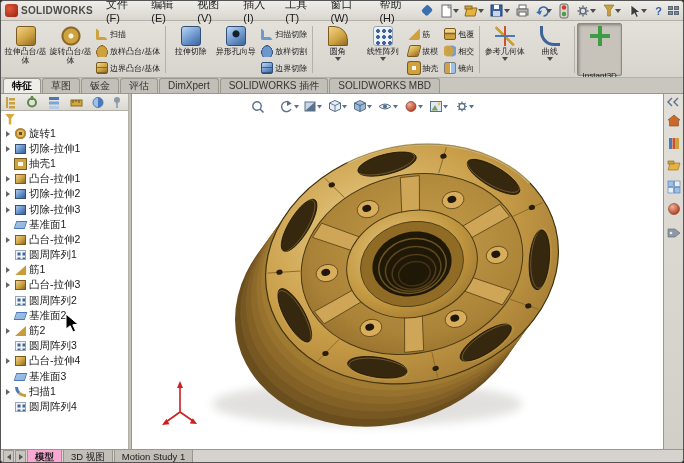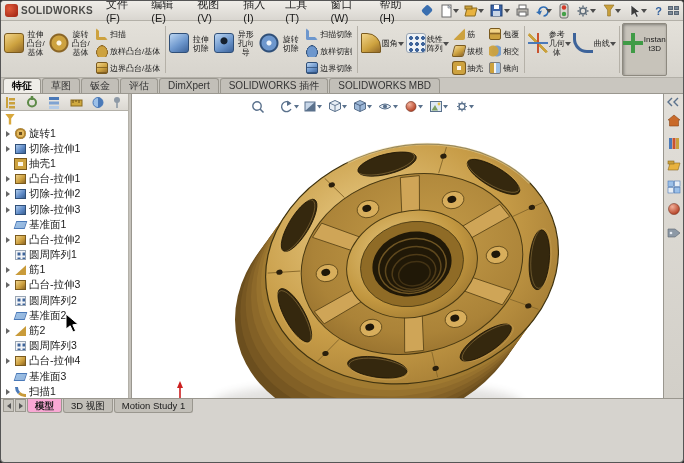--- a/index.html
+++ b/index.html
@@ -20,26 +20,26 @@
   .help-glyph{font-size:11px;color:#2f5f9e;font-weight:bold;}
   .wingrid{display:grid;grid-template-columns:5px 5px;grid-gap:1px;}
   .wingrid span{width:5px;height:4px;background:#7d8a98;border:1px solid #5a6775;}
 
   
   .ribbon{height:57px;background:linear-gradient(#e4e1da,#d7d4cd);display:flex;align-items:stretch;
     padding:2px 2px 1px 2px;overflow:hidden;border-bottom:1px solid #b3b0a8;}
   .rgroup{display:flex;align-items:stretch;}
   .rdiv{width:1px;background:#b5b1a8;margin:3px 2px;}
   .rbtn{display:flex;cursor:default;border:1px solid transparent;border-radius:2px;}
-  .rbtn.big{flex-direction:row;align-items:center;justify-content:flex-start;width:45px;padding:2px 0 15px;}
+  .rbtn.big{flex-direction:column;align-items:center;justify-content:flex-start;width:45px;padding:2px 0 15px;}
   .rbtn.big .rlabel{font-size:8px;line-height:9px;text-align:center;margin-top:1px;word-break:break-all;width:44px;}
   .rcol{display:flex;flex-direction:column;justify-content:space-between;padding:1px 0;}
   .rbtn.small{align-items:flex-end;height:17px;padding:0 2px;gap:2px;}
   .rbtn.small .rlabel{font-size:8px;white-space:nowrap;}
-  .rbtn.pressed{background:#c7c3ba;border-color:#8d897f;box-shadow:inset 1px 1px 3px rgba(0,0,0,.35);}
+  .rbtn.pressed{background:#c7c3ba;border-color:#8d897f;box-shadow:inset 1px 1px 3px rgba(0,0,0,.35);gap:24px;}
   .ric{width:20px;height:20px;flex:0 0 auto;border-radius:3px;}
   .rbtn.small .ric{width:12px;height:12px;border-radius:2px;}
   .caret{width:0;height:0;border-left:3px solid transparent;border-right:3px solid transparent;border-top:4px solid #4c4c4c;margin-top:1px;}
 
   
   .ic-gold{background:linear-gradient(145deg,#f2d489,#cda23f 55%,#91692a);border:1px solid #7a5a1e;}
   .ic-goldring{background:radial-gradient(circle,#fdf6e3 0 2px,#cda23f 3px 7px,#8a6526 8px 9px,rgba(0,0,0,0) 10px);}
   .ic-blue{background:linear-gradient(145deg,#bcd6f2,#6d97cd 55%,#3d639a);border:1px solid #2f4f78;}
   .ic-bluering{background:radial-gradient(circle,#eef4fb 0 2px,#6d97cd 3px 7px,#2f4f78 8px 9px,rgba(0,0,0,0) 10px);}
   .ic-holewiz{background:radial-gradient(circle at 50% 38%,#15202e 3px,rgba(0,0,0,0) 4px),linear-gradient(145deg,#bcd6f2,#6d97cd 55%,#3d639a);border:1px solid #2f4f78;}
@@ -61,21 +61,21 @@
   .ic-curves{background:none;border:none;border-bottom:3px solid #3d639a;border-left:3px solid #3d639a;border-radius:0 0 0 14px;}
   .ic-instant3d{background:linear-gradient(0deg,rgba(0,0,0,0) 40%,#3f9b46 40% 60%,rgba(0,0,0,0) 60%),linear-gradient(90deg,rgba(0,0,0,0) 40%,#3f9b46 40% 60%,rgba(0,0,0,0) 60%);}
 
   
   .tabstrip{height:16px;background:#c9c6bf;display:flex;align-items:flex-end;padding:0 2px;border-bottom:1px solid #9a978f;}
   .rtab{font-size:10px;padding:1px 8px 1px;border:1px solid #9a978f;border-bottom:none;border-radius:3px 3px 0 0;
     background:#c2bfb8;color:#333;margin-right:1px;cursor:default;line-height:12px;}
   .rtab.active{background:#efede8;font-weight:bold;color:#000;}
 
   
-  .main{display:flex;height:304px;}
+  .main{display:flex;height:355px;}
   .leftpanel{width:128px;background:#ffffff;border-right:1px solid #b3b0a8;display:flex;flex-direction:column;}
   .panel-tabs{height:17px;background:linear-gradient(#eceae5,#dbd8d2);border-bottom:1px solid #b3b0a8;display:flex;align-items:center;padding:0 2px;}
   .tree{flex:1;overflow:hidden;padding-top:1px;}
   .filter-row{height:14px;display:flex;align-items:center;padding-left:4px;}
   .funnel{width:10px;height:11px;background:#d8a83c;clip-path:polygon(0 0,100% 0,62% 45%,62% 100%,38% 100%,38% 45%);}
   .titem{height:15.2px;display:flex;align-items:center;padding-left:3px;gap:3px;cursor:default;}
   .titem .texp{width:8px;font-size:8px;color:#555;display:flex;align-items:center;justify-content:center;}
   .texp .tri{width:0;height:0;border-top:3px solid transparent;border-bottom:3px solid transparent;border-left:4px solid #666;}
   .tlabel{font-size:10.5px;white-space:nowrap;}
   .titem.sel{background:#bcd4f0;outline:1px solid #6a94c8;}
@@ -211,24 +211,20 @@
     </div>
     <div class="rdiv"></div>
     <div class="rgroup">
       <div class="rbtn big">
         <span class="ric ic-blue"></span>
         <span class="rlabel">拉伸切除</span>
       </div>
       <div class="rbtn big">
         <span class="ric ic-holewiz"></span>
         <span class="rlabel">异形孔向导</span>
-      </div>
-      <div class="rbtn big">
-        <span class="ric ic-bluering"></span>
-        <span class="rlabel">旋转切除</span>
       </div>
       <div class="rcol">
         <div class="rbtn small">
           <span class="ric ic-sweepcut"></span>
           <span class="rlabel">扫描切除</span>
         </div>
         <div class="rbtn small">
           <span class="ric ic-loftcut"></span>
           <span class="rlabel">放样切割</span>
         </div>

